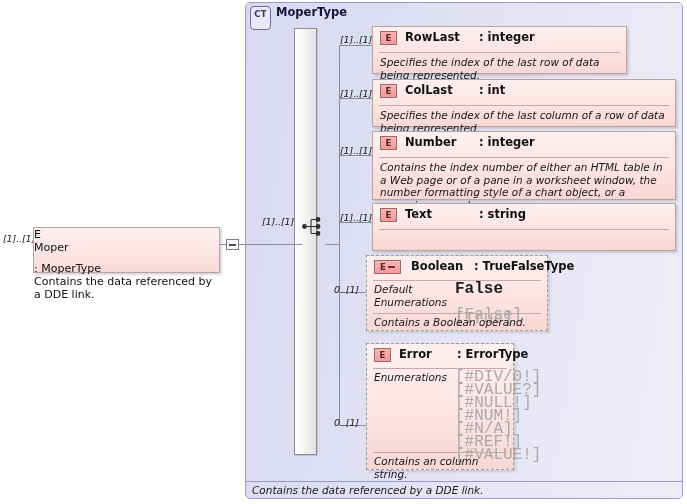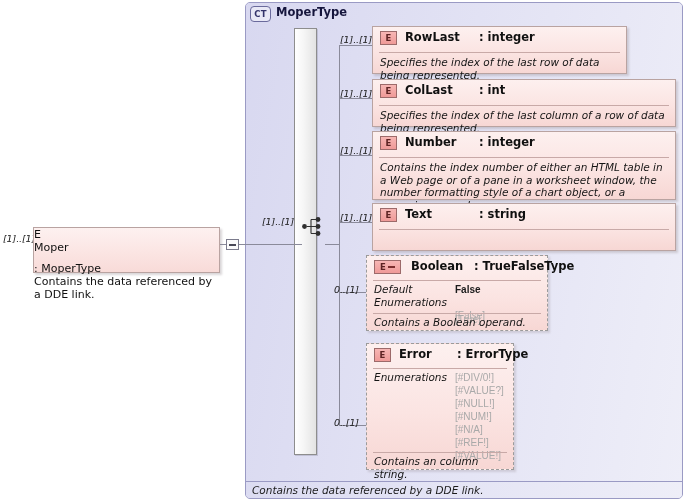--- a/index.html
+++ b/index.html
@@ -22,21 +22,21 @@
     border-radius:5px;
     box-sizing:border-box;
   }
   .ct-panel-inner-grad{
     position:absolute;left:0;top:0;right:0;bottom:0;
     background:linear-gradient(100deg,#d8d8f0 0%,#e2e2f4 45%,#eeeef8 100%);
     border-radius:4px;
   }
   .ct-badge{
     position:absolute;left:250px;top:6px;
-    width:21px;height:16px;
+    width:21px;height:24px;
     border:1px solid #6a6a9c;
     border-radius:4px;
     background:#e8e8f6;
     font-size:8.5px;
     font-weight:bold;
     color:#33336a;
     text-align:center;
     line-height:14px;
     letter-spacing:0.3px;
     box-sizing:border-box;
@@ -116,22 +116,22 @@
     line-height:12.5px;
   }
   
   .ebox .propk{
     position:absolute;left:7px;
     font-style:italic;font-size:10.5px;color:#151515;
     line-height:13px;white-space:nowrap;
   }
   .ebox .propv{
     position:absolute;
-    font-size:10px;line-height:13px;white-space:nowrap;
-    font-family:Liberation Sans, sans-serif;
+    font-size:16px;line-height:13px;white-space:nowrap;
+    font-family:Liberation Mono, monospace;
     padding-left:12px;
   }
   .ebox .propv.bold{font-weight:bold;color:#1b1b1b;}
   .ebox .propv.enum{color:#a9a9a9;}
 
   
   .rootbox{
     position:absolute;left:33px;top:227px;width:187px;height:46px;
     background:linear-gradient(180deg,#fdf1f0 0%,#fbe5e3 55%,#f8dbd8 100%);
     border:1px solid #b9a3a1;

